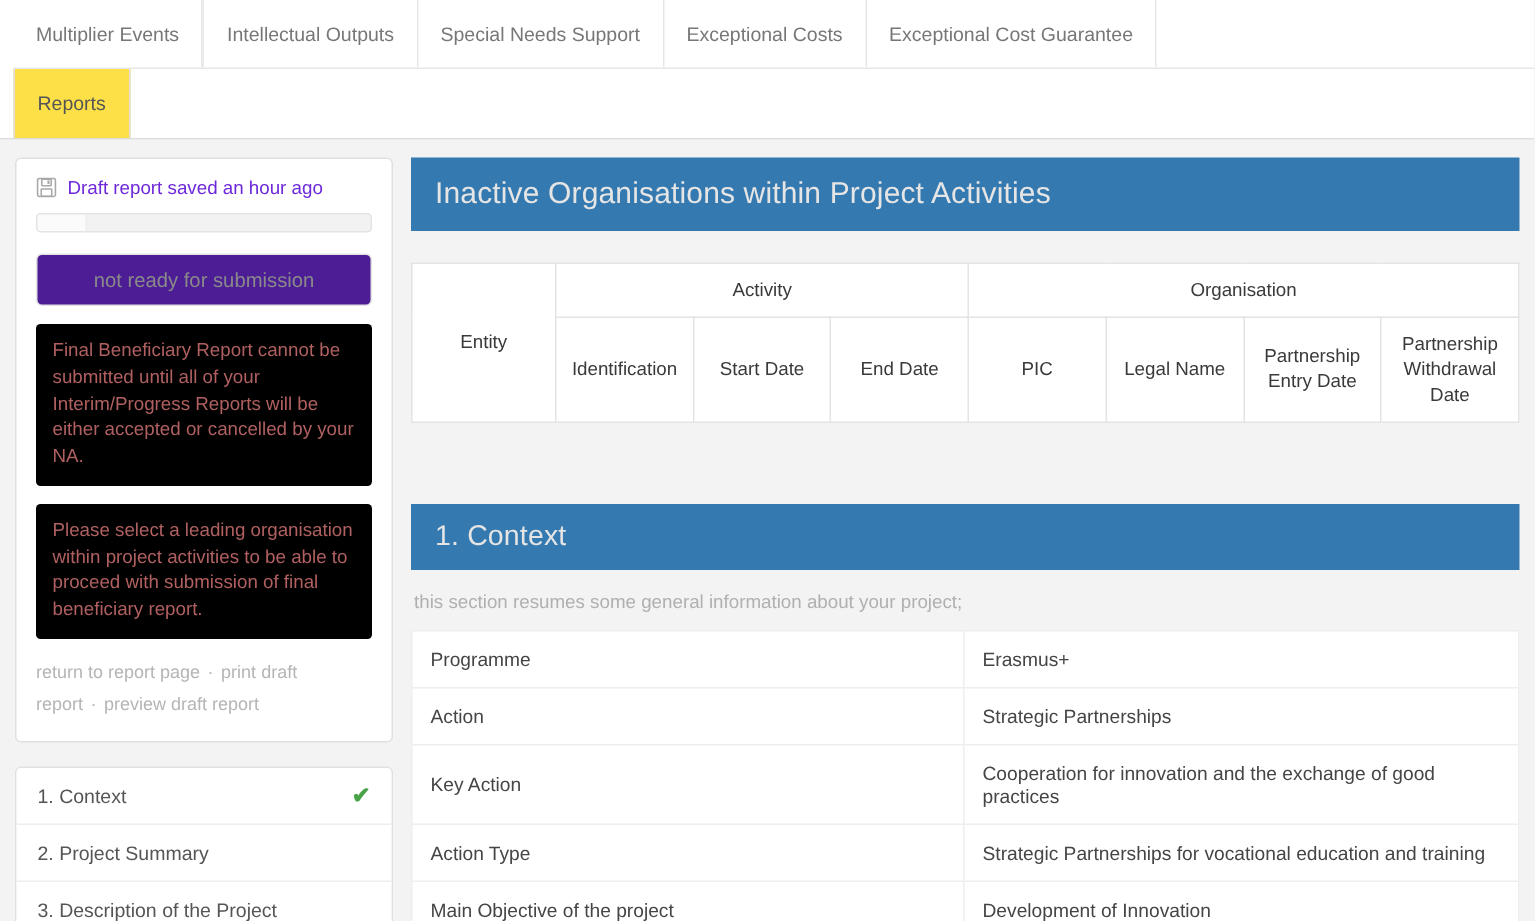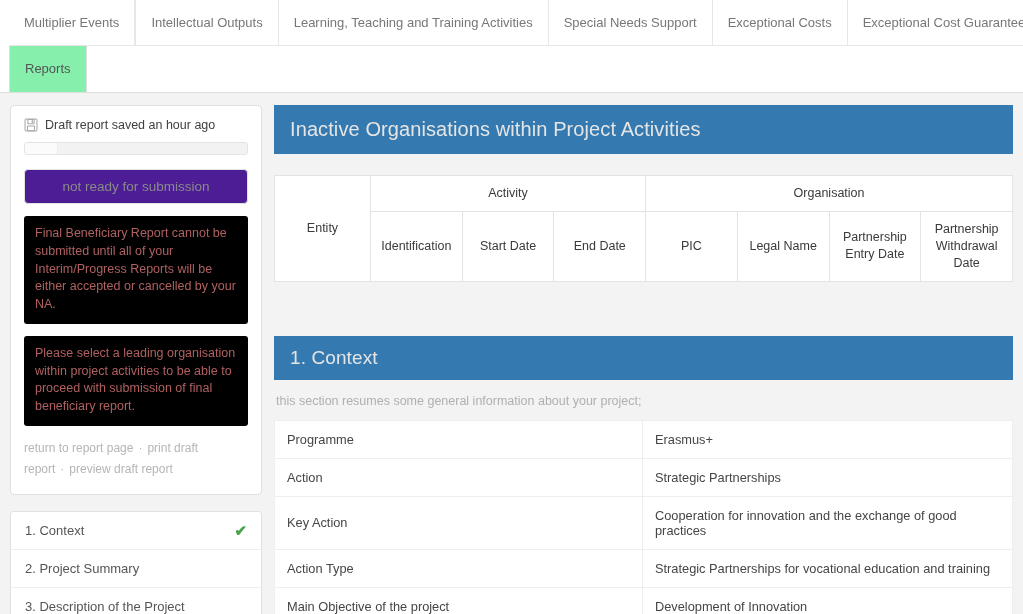--- a/index.html
+++ b/index.html
@@ -44,21 +44,21 @@
     font-size: 13px;
     color: #777777;
     border-right: 1px solid #e7e7e7;
     white-space: nowrap;
     cursor: pointer;
     background: transparent;
     line-height: 1.2;
   }
   .tab.first { border-left: 1px solid #e7e7e7; }
   .tab.active {
-    background: #86efac;
+    background: #fde047;
     color: #555555;
     border-right: 1px solid #dddddd;
     border-left: 1px solid #dddddd;
   }
   .tabrow2 .spacer { flex: 1; }
 
   
   .page {
     display: flex;
     padding: 12px 5px 0 10px;
@@ -73,21 +73,21 @@
     background: #ffffff;
     border: 1px solid #e0e0e0;
     border-radius: 4px;
   }
   .panel.status { padding: 12px 13px 14px 13px; margin-bottom: 16px; }
 
   .savedrow {
     display: flex;
     align-items: center;
     gap: 7px;
-    color: #404040;
+    color: #6d28d9;
     font-size: 12.5px;
     margin-bottom: 10px;
     white-space: nowrap;
   }
   .savedrow svg { flex: 0 0 auto; display: block; }
 
   .progress {
     height: 13px;
     background: #f2f2f2;
     border: 1px solid #e4e4e4;
@@ -205,21 +205,20 @@
   }
   table.kv td.k { width: 368px; }
 </style>
 </head>
 <body>
 
 <div class="tabbar">
   <div class="tabrow" id="tabrow1">
       <div class="tab">Multiplier Events</div>
       <div class="tab first">Intellectual Outputs</div>
-      <div class="tab">Learning, Teaching and Training Activities</div>
       <div class="tab">Special Needs Support</div>
       <div class="tab">Exceptional Costs</div>
       <div class="tab">Exceptional Cost Guarantee</div>
     </div>
   <div class="tabrow2" id="tabrow2">
       <div class="tab first active">Reports</div>
     <div class="spacer"></div>
   </div>
 </div>
 

